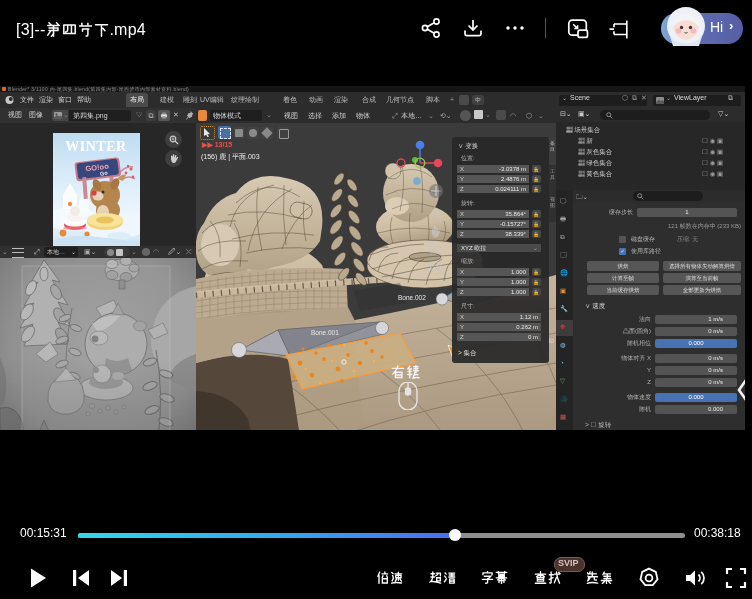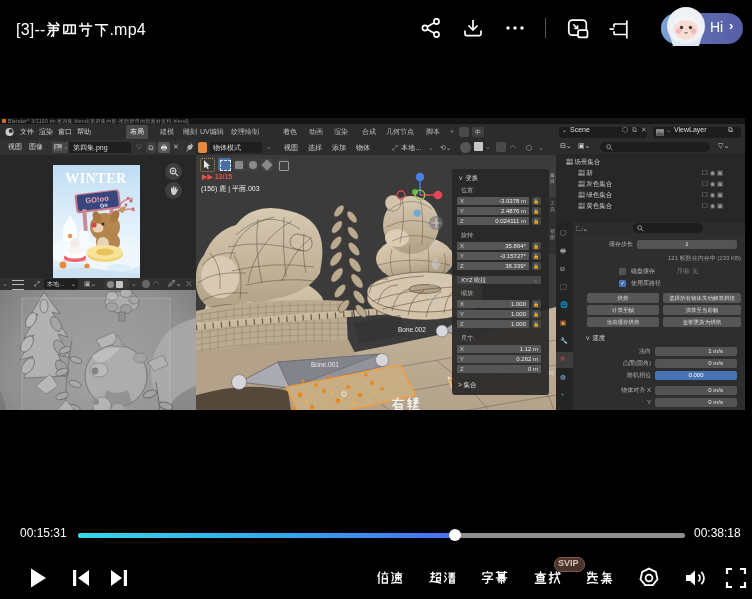--- a/index.html
+++ b/index.html
@@ -9,21 +9,21 @@
   #topbar{left:0;top:0;width:752px;height:55px;background:#000;}
   #vtitle{left:16px;top:20px;color:#fff;font-size:16px;letter-spacing:0.2px;}
   .ticon{top:17px;width:22px;height:22px;}
   .ticon svg{display:block;}
   #pill{left:661px;top:13px;width:82px;height:31px;border-radius:16px;
         background:linear-gradient(90deg,#7fa8d9 0%,#5f6cb0 45%,#565ea6 100%);}
   #hitxt{left:710px;top:19px;color:#fff;font-size:14px;}
   #hiarr{left:729px;top:18px;color:#fff;font-size:13px;font-weight:bold;}
 
   
-  #blender{left:0;top:86px;width:745px;height:292px;background:#2b2b2b;overflow:hidden;margin-top:32px;}
+  #blender{left:0;top:86px;width:745px;height:344px;background:#2b2b2b;overflow:hidden;}
   .b{position:absolute;}
   #btitle{left:0;top:0;width:745px;height:6px;background:#161616;}
   #bmenu{left:0;top:6px;width:745px;height:16px;background:#2c2c2c;}
   .mtxt{color:#cfcfcf;font-size:7px;line-height:16px;}
   .tab{color:#bdbdbd;font-size:7px;line-height:14px;top:1px;padding:0 4px;border-radius:3px 3px 0 0;}
   .tab.on{background:#4b4b4b;color:#eee;}
 
   
   #imghdr{left:0;top:22px;width:196px;height:15px;background:#313131;}
   #imgcanvas{left:0;top:37px;width:196px;height:125px;background:#272727;}

